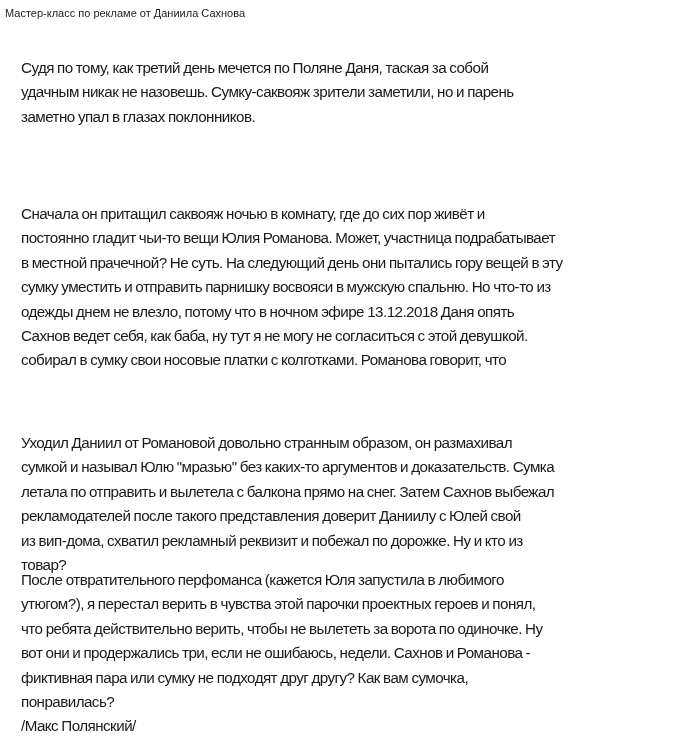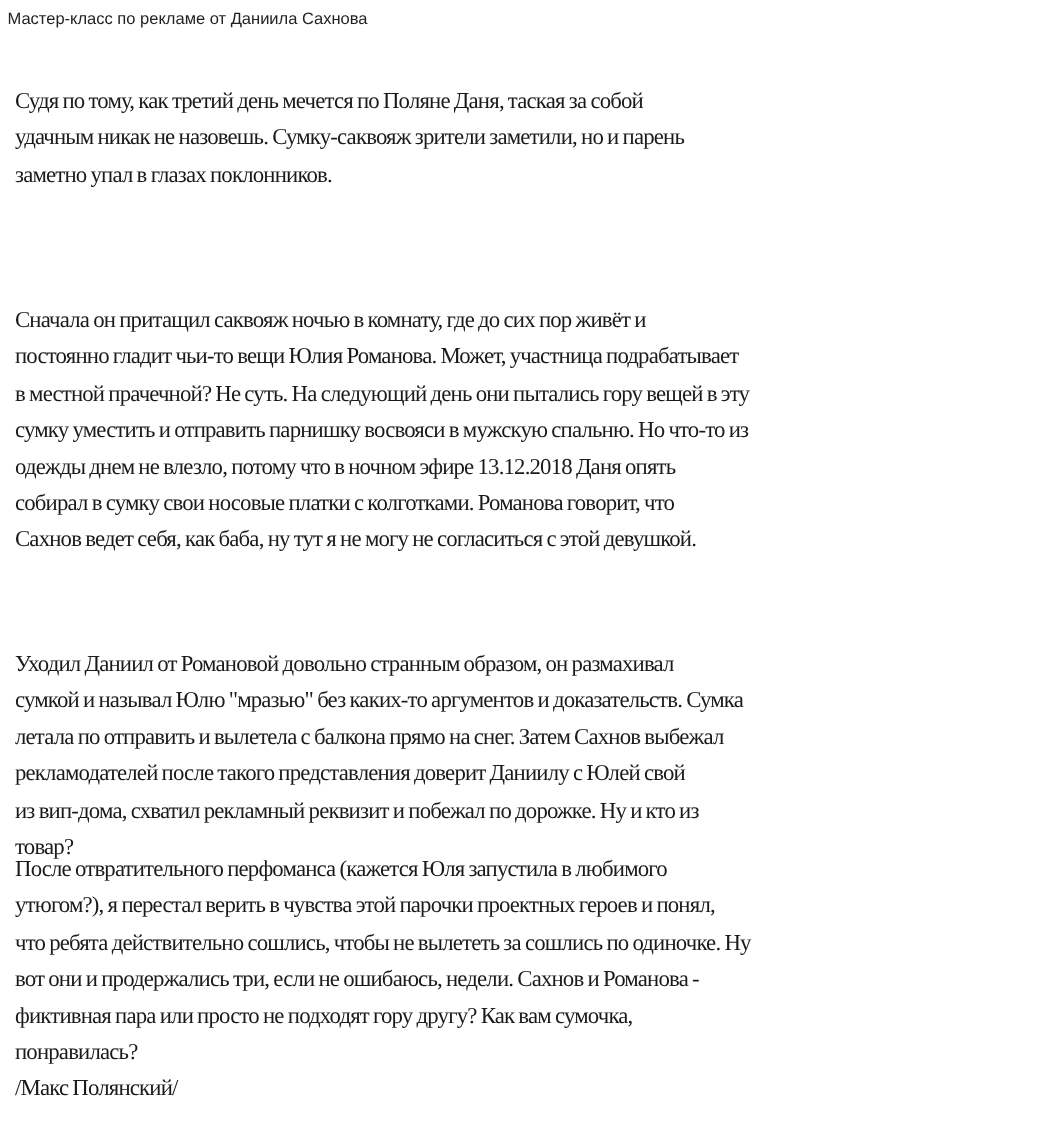--- a/index.html
+++ b/index.html
@@ -21,23 +21,23 @@
       margin: 0;
       font-family: "Liberation Sans", sans-serif;
       font-weight: normal;
       font-size: 11px;
       line-height: 22px;
       white-space: nowrap;
       color: #222222;
     }
     .para {
       position: absolute;
-      left: 10px;
+      left: 21px;
       margin: 0;
-      font-family: Liberation Serif, serif;
+      font-family: Liberation Sans, sans-serif;
       font-size: 15.2px;
       line-height: 24.4px;
       letter-spacing: -0.55px;
       word-spacing: -0.5px;
       color: #1a1a1a;
     }
     .line {
       display: block;
       white-space: nowrap;
     }
@@ -56,34 +56,34 @@
   <span class="line">удачным никак не назовешь. Сумку-саквояж зрители заметили, но и парень</span>
   <span class="line">заметно упал в глазах поклонников.</span>
 </div>
 
 <div class="para" id="p2">
   <span class="line">Сначала он притащил саквояж ночью в комнату, где до сих пор живёт и</span>
   <span class="line">постоянно гладит чьи-то вещи Юлия Романова. Может, участница подрабатывает</span>
   <span class="line">в местной прачечной? Не суть. На следующий день они пытались гору вещей в эту</span>
   <span class="line">сумку уместить и отправить парнишку восвояси в мужскую спальню. Но что-то из</span>
   <span class="line">одежды днем не влезло, потому что в ночном эфире 13.12.2018 Даня опять</span>
+  <span class="line">Сахнов ведет себя, как баба, ну тут я не могу не согласиться с этой девушкой.</span>
   <span class="line">собирал в сумку свои носовые платки с колготками. Романова говорит, что</span>
-  <span class="line">Сахнов ведет себя, как баба, ну тут я не могу не согласиться с этой девушкой.</span>
 </div>
 
 <div class="para" id="p3">
   <span class="line">Уходил Даниил от Романовой довольно странным образом, он размахивал</span>
   <span class="line">сумкой и называл Юлю "мразью" без каких-то аргументов и доказательств. Сумка</span>
   <span class="line">летала по отправить и вылетела с балкона прямо на снег. Затем Сахнов выбежал</span>
   <span class="line">рекламодателей после такого представления доверит Даниилу с Юлей свой</span>
   <span class="line">из вип-дома, схватил рекламный реквизит и побежал по дорожке. Ну и кто из</span>
   <span class="line">товар?</span>
 </div>
 
 <div class="para" id="p4">
   <span class="line">После отвратительного перфоманса (кажется Юля запустила в любимого</span>
   <span class="line">утюгом?), я перестал верить в чувства этой парочки проектных героев и понял,</span>
-  <span class="line">что ребята действительно сошлись, чтобы не вылететь за сошлись по одиночке. Ну</span>
+  <span class="line">что ребята действительно верить, чтобы не вылететь за ворота по одиночке. Ну</span>
   <span class="line">вот они и продержались три, если не ошибаюсь, недели. Сахнов и Романова -</span>
-  <span class="line">фиктивная пара или просто не подходят гору другу? Как вам сумочка,</span>
+  <span class="line">фиктивная пара или сумку не подходят друг другу? Как вам сумочка,</span>
   <span class="line">понравилась?</span>
   <span class="line">/Макс Полянский/</span>
 </div>
 
 </body></html>

